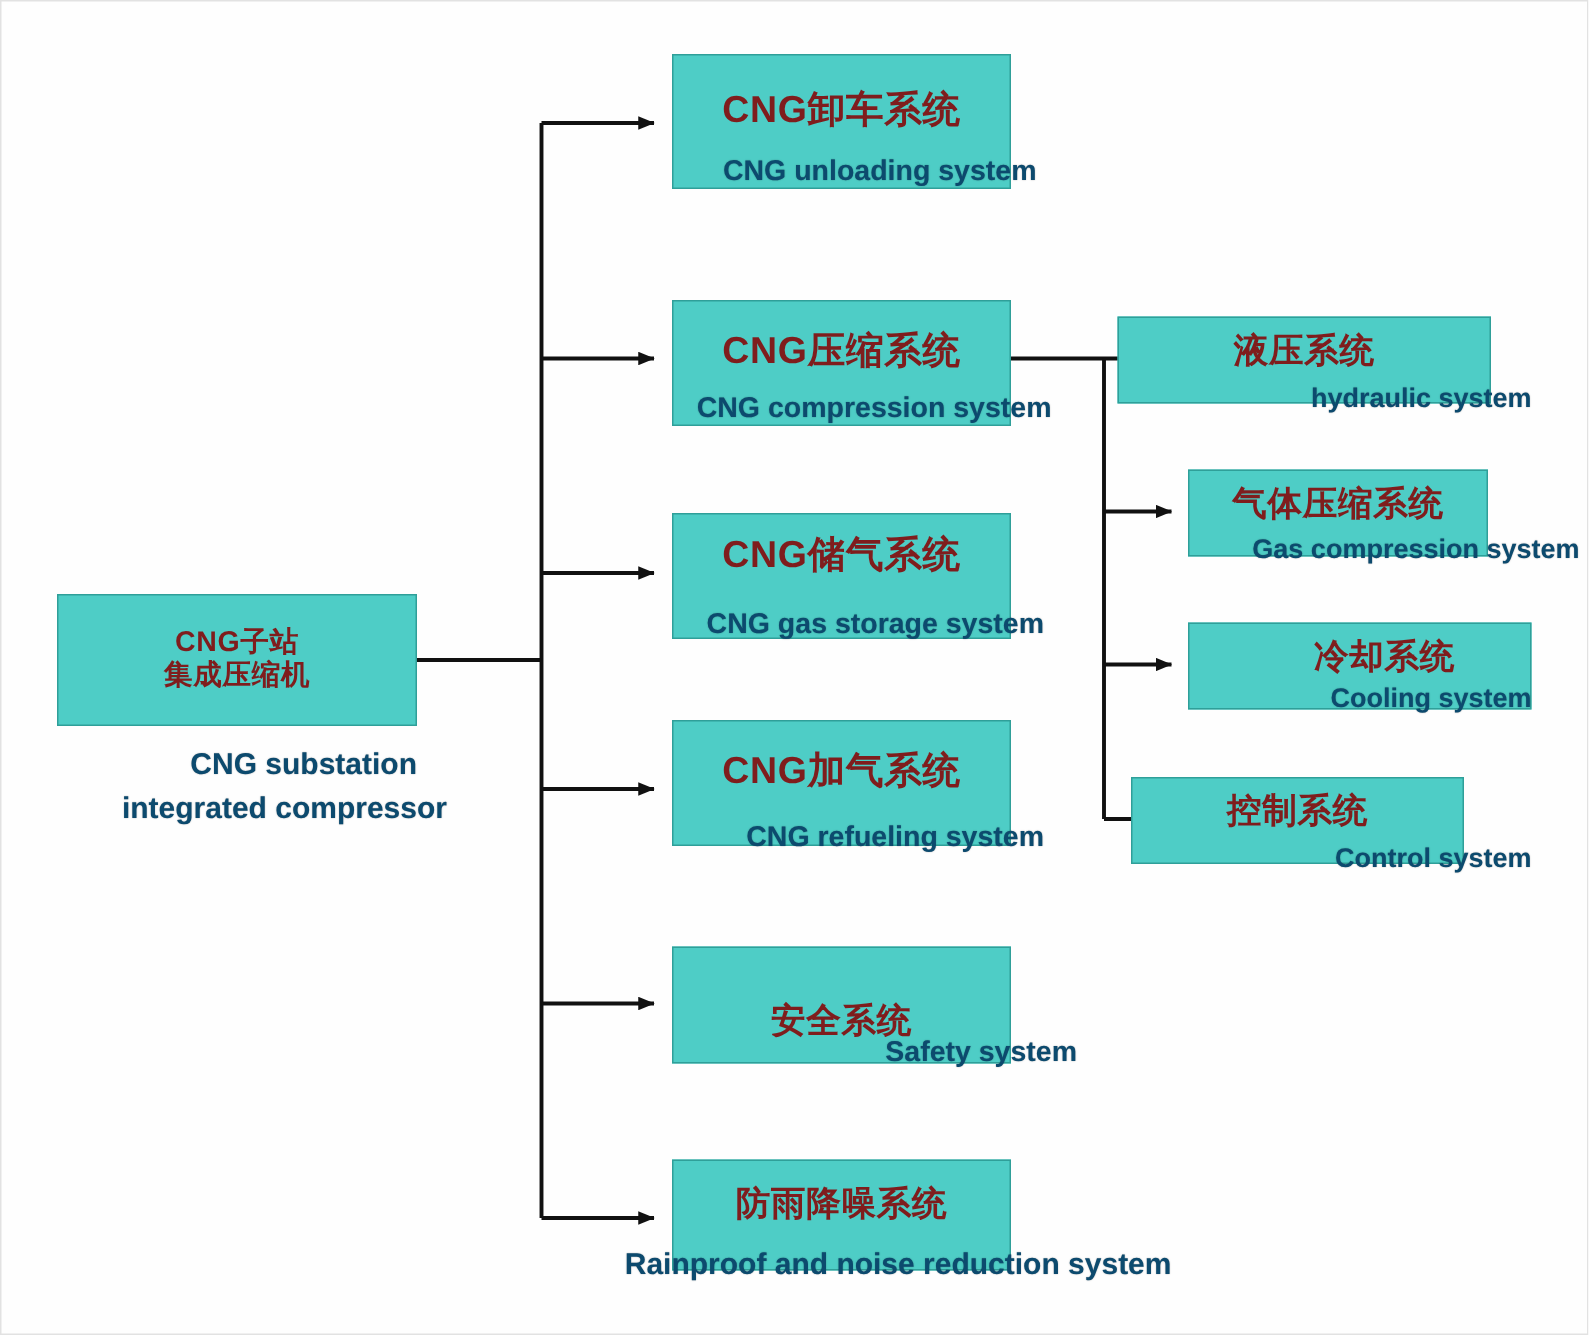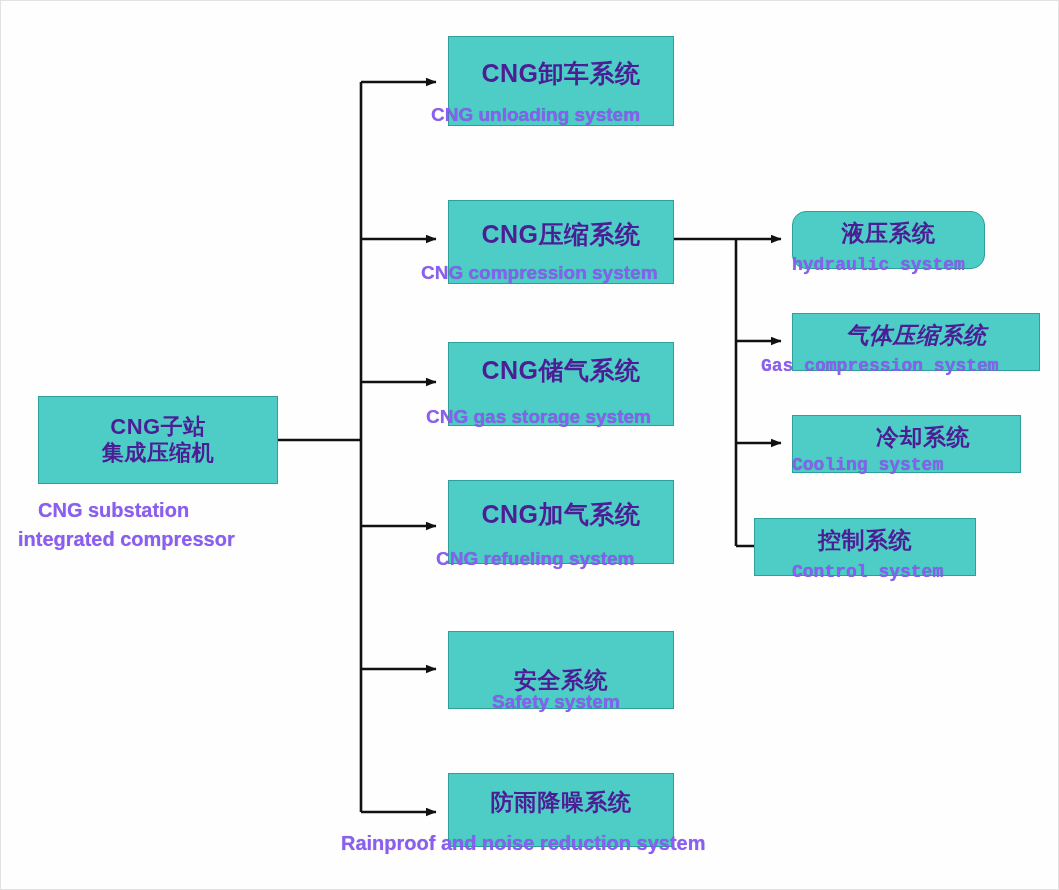--- a/index.html
+++ b/index.html
@@ -29,40 +29,40 @@
     position: absolute;
     box-sizing: border-box;
     background: #4ecdc6;
     border: 1px solid #2f9f99;
     display: flex;
     align-items: center;
     justify-content: center;
     z-index: 2;
   }
   .cn {
-    color: #4c1d95;
+    color: #7f1d1d;
     font-weight: 700;
     letter-spacing: 0.5px;
     text-align: center;
     line-height: 1.18;
     white-space: pre-line;
   }
-  .cn-lg { font-size: 22px; }
+  .cn-lg { font-size: 19px; }
   .cn-md { font-size: 25px; }
   .cn-sm { font-size: 23px; }
   .en {
     position: absolute;
-    color: #8b5cf6;
+    color: #0c4a6e;
     font-weight: 700;
-    text-align: left;
+    text-align: right;
     white-space: nowrap;
     z-index: 3;
     text-shadow: 0 0 1px rgba(0,0,0,0.35);
   }
-  .en-18 { font-size: 18px; font-family: Liberation Mono, monospace; }
+  .en-18 { font-size: 18px; }
   .en-19 { font-size: 19px; }
   .en-20 { font-size: 20px; }
 </style>
 </head>
 <body>
 
 <div id="canvas">
 
   <svg id="wires" viewBox="0 0 1059 890" xmlns="http://www.w3.org/2000/svg">
     <defs>
@@ -120,26 +120,26 @@
   <div class="node" style="left:447px; top:630px; width:226px; height:78px;">
     <span class="cn cn-sm" style="margin-bottom:16px;margin-top:38px;">安全系统</span>
   </div>
   <div class="en en-19" style="left:447px; top:690px; width:226px;margin-left:44px;">Safety system</div>
 
   <div class="node" style="left:447px; top:772px; width:226px; height:74px;">
     <span class="cn cn-sm" style="margin-bottom:14px;">防雨降噪系统</span>
   </div>
   <div class="en en-20" style="left:340px; top:831px; width:440px;">Rainproof and noise reduction system</div>
 
-  <div class="node" style="left:791px; top:210px; width:193px; height:58px;border-radius:14px;">
+  <div class="node" style="left:744px; top:210px; width:249px; height:58px;">
     <span class="cn cn-sm" style="margin-bottom:12px;">液压系统</span>
   </div>
   <div class="en en-18" style="left:791px; top:254px; width:229px;">hydraulic system</div>
 
-  <div class="node" style="left:791px; top:312px; width:248px; height:58px;font-style:italic;">
+  <div class="node" style="left:791px; top:312px; width:200px; height:58px;">
     <span class="cn cn-sm" style="margin-bottom:12px;">气体压缩系统</span>
   </div>
   <div class="en en-18" style="left:760px; top:355px; width:292px;">Gas compression system</div>
 
   <div class="node" style="left:791px; top:414px; width:229px; height:58px;padding-left:33px;">
     <span class="cn cn-sm" style="margin-bottom:12px;">冷却系统</span>
   </div>
   <div class="en en-18" style="left:791px; top:454px; width:229px;">Cooling system</div>
 
   <div class="node" style="left:753px; top:517px; width:222px; height:58px;">

